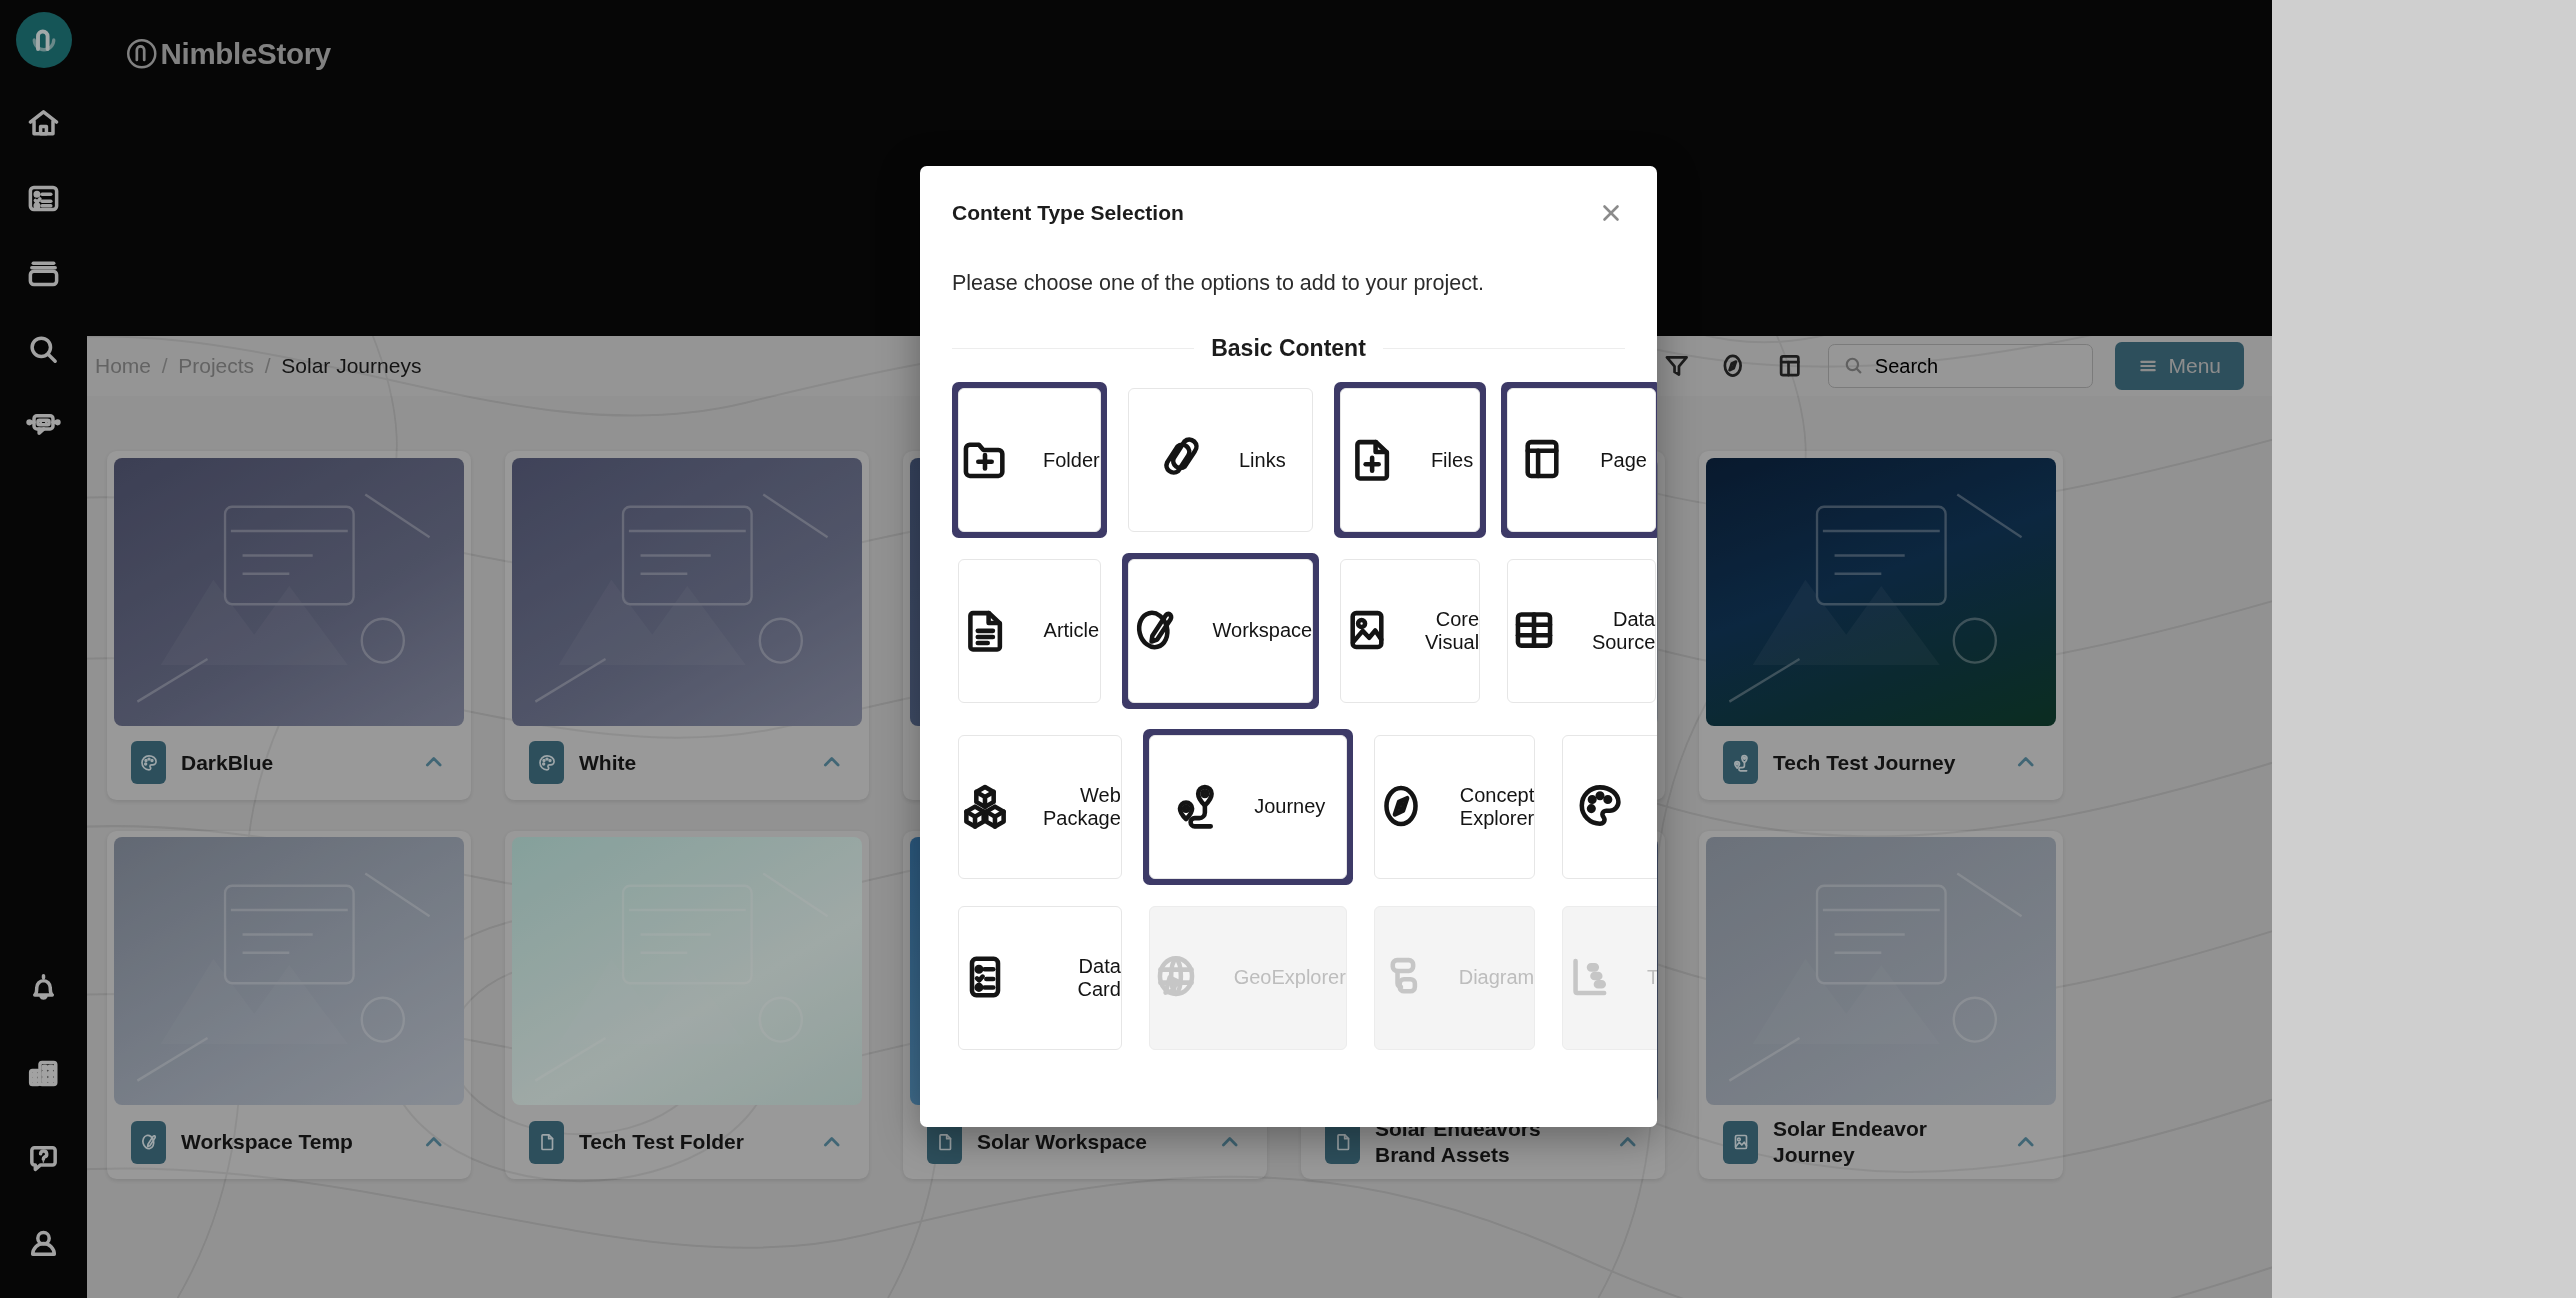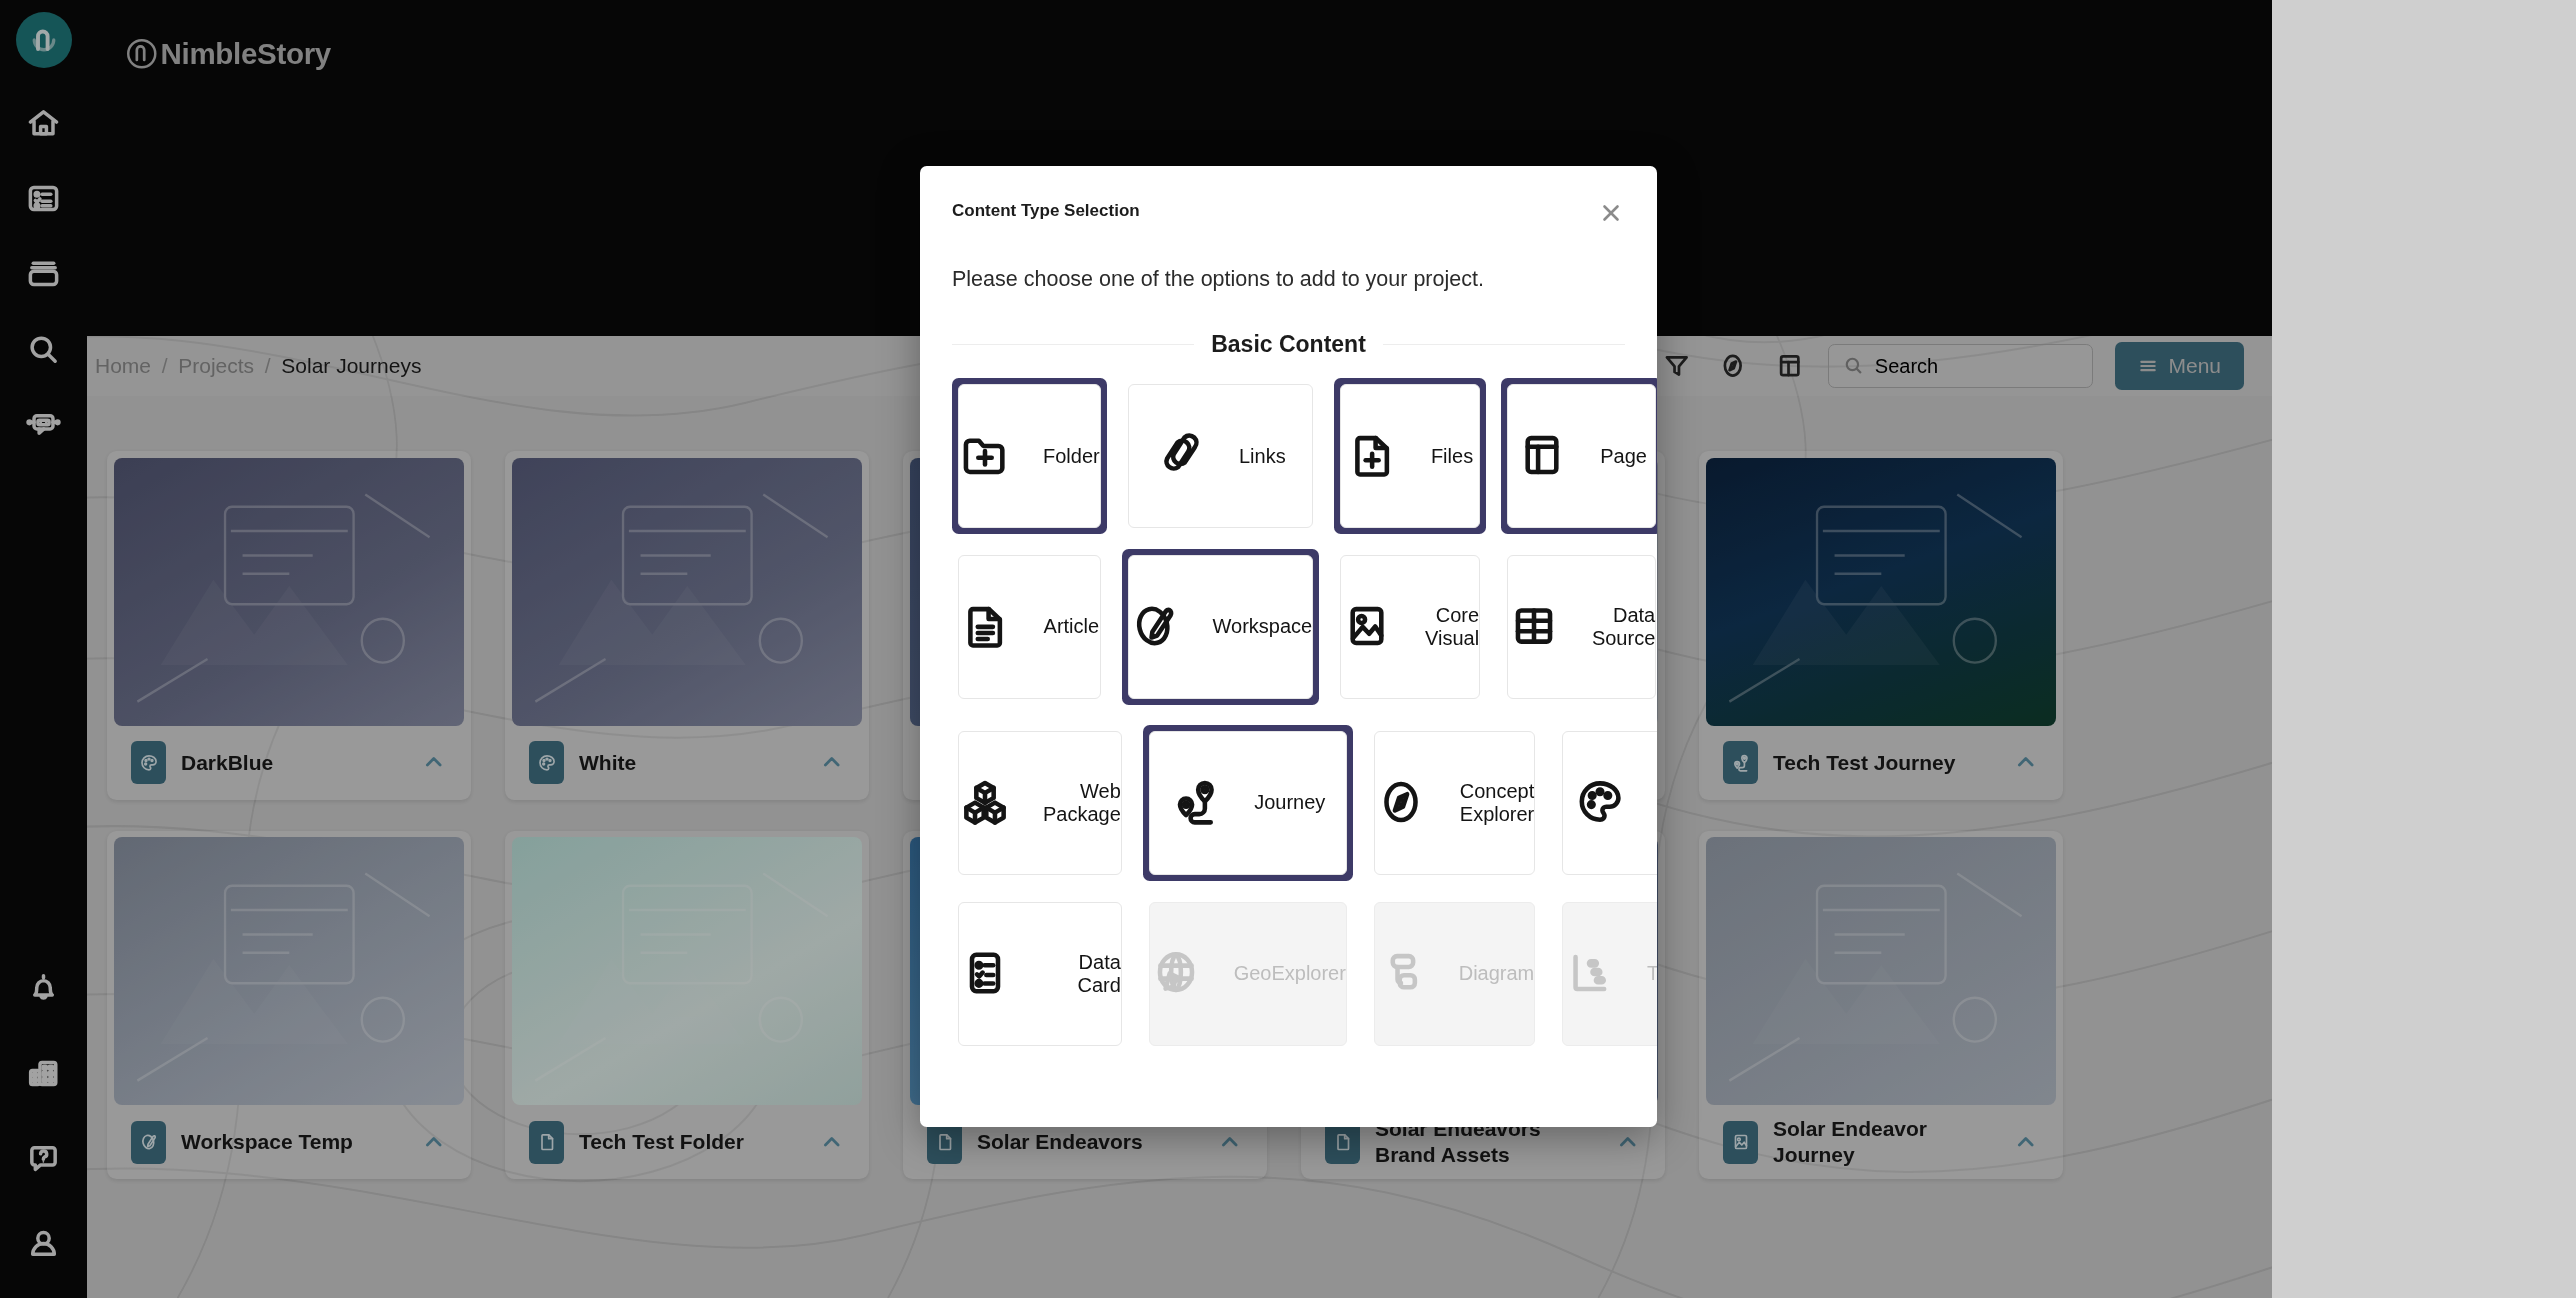--- a/index.html
+++ b/index.html
@@ -120,21 +120,21 @@
 
   
   .scrim { position:absolute; inset:0; background: rgba(0,0,0,0.30); z-index: 20; }
   .modal {
     position:absolute; left: 920px; top: 166px; width: 737px; height: 961px;
     background:#fff; border-radius: 6.7px; z-index: 21;
     box-shadow: 0 9.4px 40px rgba(0,0,0,0.35);
     padding: 0 32px;
     overflow:hidden;
   }
-  .modal-title { font-size: 17px; font-weight:700; color:#1c1c1c; margin-top: 35px; }
+  .modal-title { font-size: 21px; font-weight:700; color:#1c1c1c; margin-top: 35px; }
   .modal-sub   { font-size: 21.5px; color:#2b2b2b; margin-top: 46px; }
   .modal-close {
     position:absolute; right: 25.5px; top: 25.5px; width:42px; height:42px;
     display:flex;align-items:center;justify-content:center; cursor:pointer;
   }
   .modal-close svg { width:24px;height:24px;stroke:#8b8b8b;stroke-width:2.6;fill:none;stroke-linecap:round;}
 
   .sect-head { display:flex; align-items:center; gap: 17.5px; margin-top: 39px; }
   .sect-rule { flex:1 1 auto; height:1.3px; background:#ededed; }
   .sect-label { font-size: 23px; font-weight:700; color:#1c1c1c; white-space:nowrap; }
@@ -552,21 +552,21 @@
               <path d="M215 30 l55 35"></path>
             </g>
           </svg></div>
         <div class="pcard-foot">
           <div class="pcard-ico">
             <svg viewBox="0 0 24 24">
               <path d="M7 3.4 h7.2 L18.6 7.9 V20 a1 1 0 0 1 -1 1 H7 a1 1 0 0 1 -1 -1 V4.4 a1 1 0 0 1 1 -1 Z"></path>
               <path d="M14 3.4 v4.6 h4.6"></path>
             </svg>
           </div>
-          <div class="pcard-title">Solar Endeavors</div>
+          <div class="pcard-title">Solar Workspace</div>
           <div class="pcard-chev"><svg viewBox="0 0 24 24">
               <path d="M6 15 L12 9 L18 15"></path>
             </svg></div>
         </div>
       </div>
       <div class="pcard">
         <div class="pcard-thumb th-c"><svg viewBox="0 0 300 220" preserveAspectRatio="none" style="width:100%;height:100%">
             <g opacity="0.30" fill="none" stroke="#ffffff" stroke-width="2">
               <path d="M40 170 l45 -70 l35 45 l30 -40 l50 65 Z" fill="#ffffff" opacity="0.18" stroke="none"></path>
               <rect x="95" y="40" width="110" height="80" rx="6"></rect>

